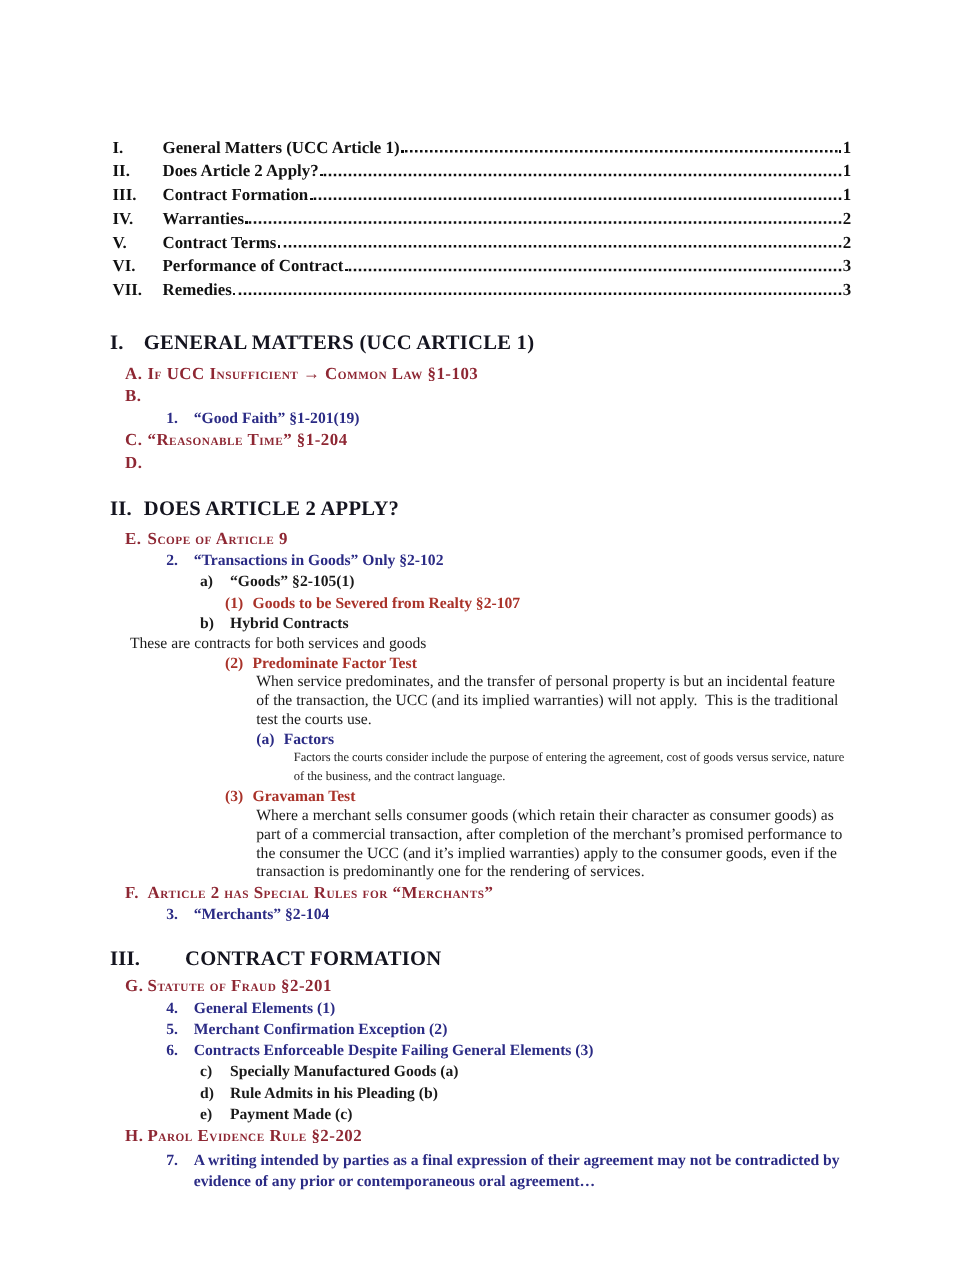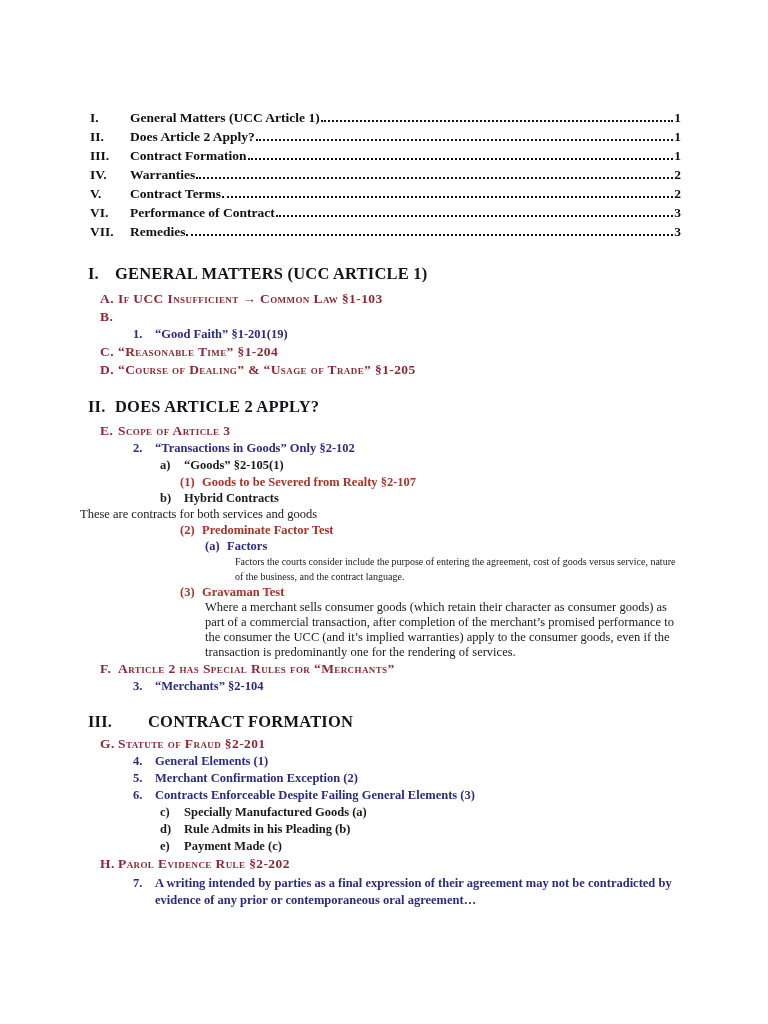--- a/index.html
+++ b/index.html
@@ -81,21 +81,21 @@
   }
   .r5 .marker{width:22px;}
   
   .b6{
     margin-left:205px;
     font-size:12.5px;font-weight:bold;color:#2b2b85;
     line-height:16px;
   }
   .b6 .marker{width:22px;}
   
-  .p5{margin-left:80px;width:480px;font-size:12.5px;line-height:15px;color:#1a1a1a;}
+  .p5{margin-left:104px;width:480px;font-size:12.5px;line-height:15px;color:#1a1a1a;}
   .p6{margin-left:205px;width:472px;font-size:12.5px;line-height:15px;color:#1a1a1a;}
   .p7{margin-left:235px;width:445px;font-size:10px;line-height:15px;color:#1a1a1a;}
 </style>
 </head>
 <body>
 
 <div class="page">
 
   <div class="toc">
     <div class="toc-row">
@@ -156,30 +156,29 @@
   <div class="row n3">
     <span class="marker">1.</span>
       <span class="txt">“Good Faith” §1-201(19)</span>
   </div>
   <div class="row h2">
     <span class="marker">C.</span>
       <span class="txt">“Reasonable Time” §1-204</span>
   </div>
   <div class="row h2">
     <span class="marker">D.</span>
-      <span class="txt">“Course of Dealing” &amp; “Usage of Trade” §1-205</span>
   </div>
 
   <div class="row h1 mt-sec">
     <span class="marker">II.</span>
       <span class="txt">DOES ARTICLE 2 APPLY?</span>
   </div>
   <div class="row h2 mt-e">
     <span class="marker">E.</span>
-      <span class="txt">Scope of Article 3</span>
+      <span class="txt">Scope of Article 9</span>
   </div>
   <div class="row n3">
     <span class="marker">2.</span>
       <span class="txt">“Transactions in Goods” Only §2-102</span>
   </div>
   <div class="row l4">
     <span class="marker">a)</span>
       <span class="txt">“Goods” §2-105(1)</span>
   </div>
   <div class="row r5">
@@ -188,20 +187,21 @@
   </div>
   <div class="row l4">
     <span class="marker">b)</span>
       <span class="txt">Hybrid Contracts</span>
   </div>
   <div class="p5">These are contracts for both services and goods</div>
   <div class="row r5">
     <span class="marker">(2)</span>
       <span class="txt">Predominate Factor Test</span>
   </div>
+  <div class="p6">When service predominates, and the transfer of personal property is but an incidental feature of the transaction, the UCC (and its implied warranties) will not apply. &nbsp;This is the traditional test the courts use.</div>
   <div class="row b6">
     <span class="marker">(a)</span>
       <span class="txt">Factors</span>
   </div>
   <div class="p7">Factors the courts consider include the purpose of entering the agreement, cost of goods versus service, nature of the business, and the contract language.</div>
   <div class="row r5">
     <span class="marker">(3)</span>
       <span class="txt">Gravaman Test</span>
   </div>
   <div class="p6">Where a merchant sells consumer goods (which retain their character as consumer goods) as part of a commercial transaction, after completion of the merchant’s promised performance to the consumer the UCC (and it’s implied warranties) apply to the consumer goods, even if the transaction is predominantly one for the rendering of services.</div>

